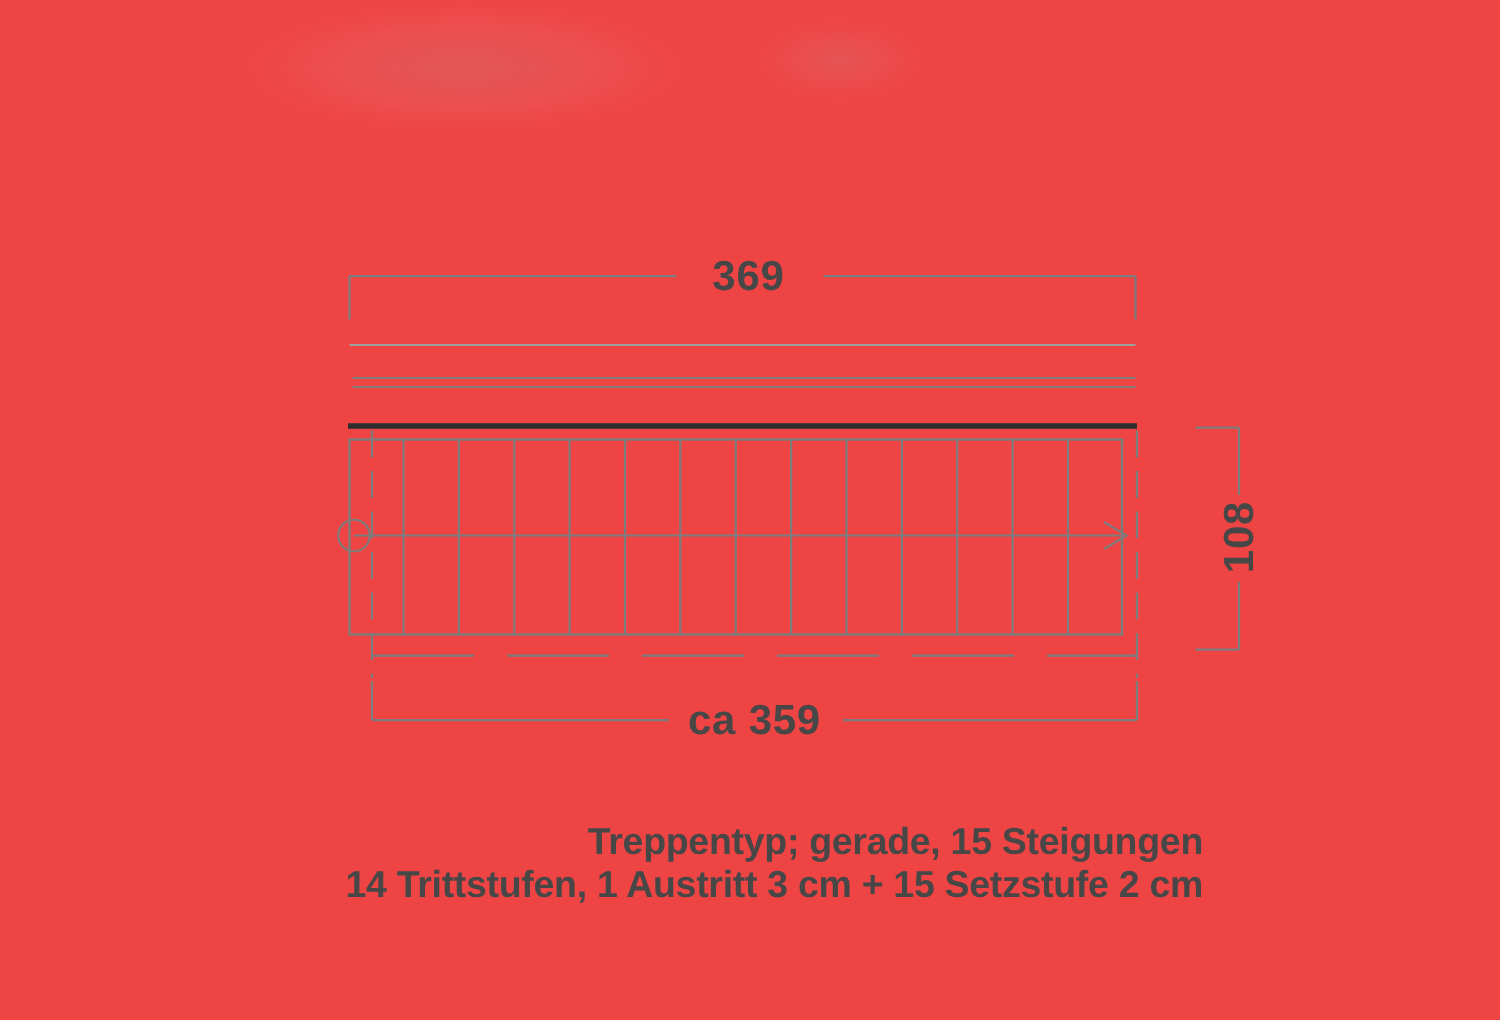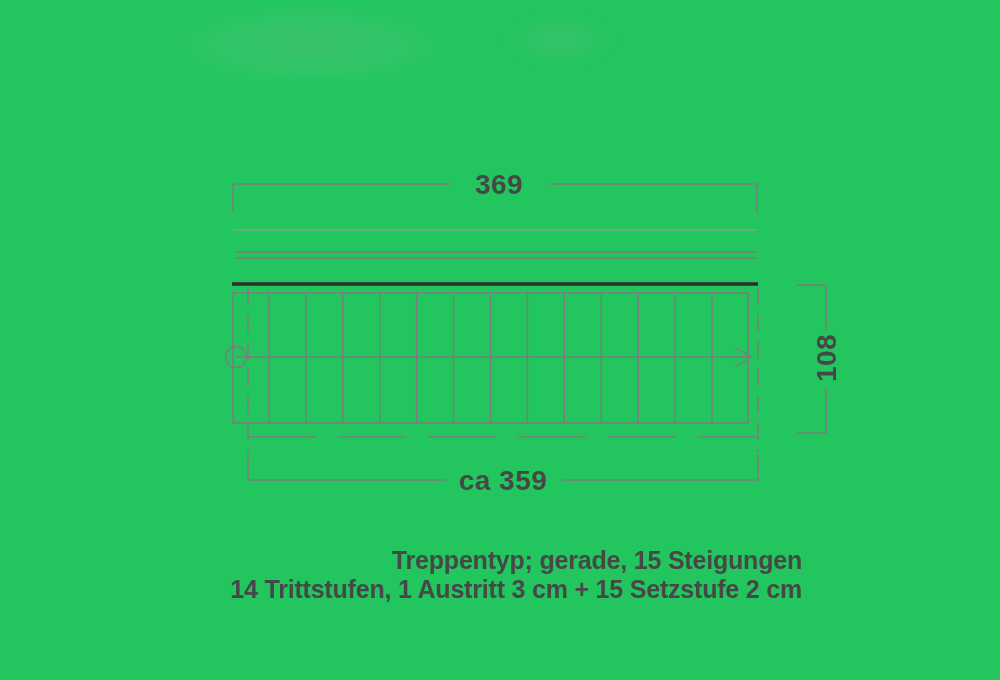--- a/index.html
+++ b/index.html
@@ -8,21 +8,21 @@
     background: #ffffff;
     width: 1000px;
     height: 680px;
     overflow: hidden;
     font-family: "Liberation Sans", sans-serif;
   }
   .page {
     position: relative;
     width: 1000px;
     height: 680px;
-    background: #22c55e;
+    background: #ef4444;
   }
   .artifact {
     position: absolute;
     pointer-events: none;
   }
   .artifact-1 {
     left: 160px; top: 0px; width: 300px; height: 90px;
     background: radial-gradient(closest-side, rgba(170,170,170,0.18), rgba(200,200,200,0.08) 60%, transparent);
   }
   .artifact-2 {

